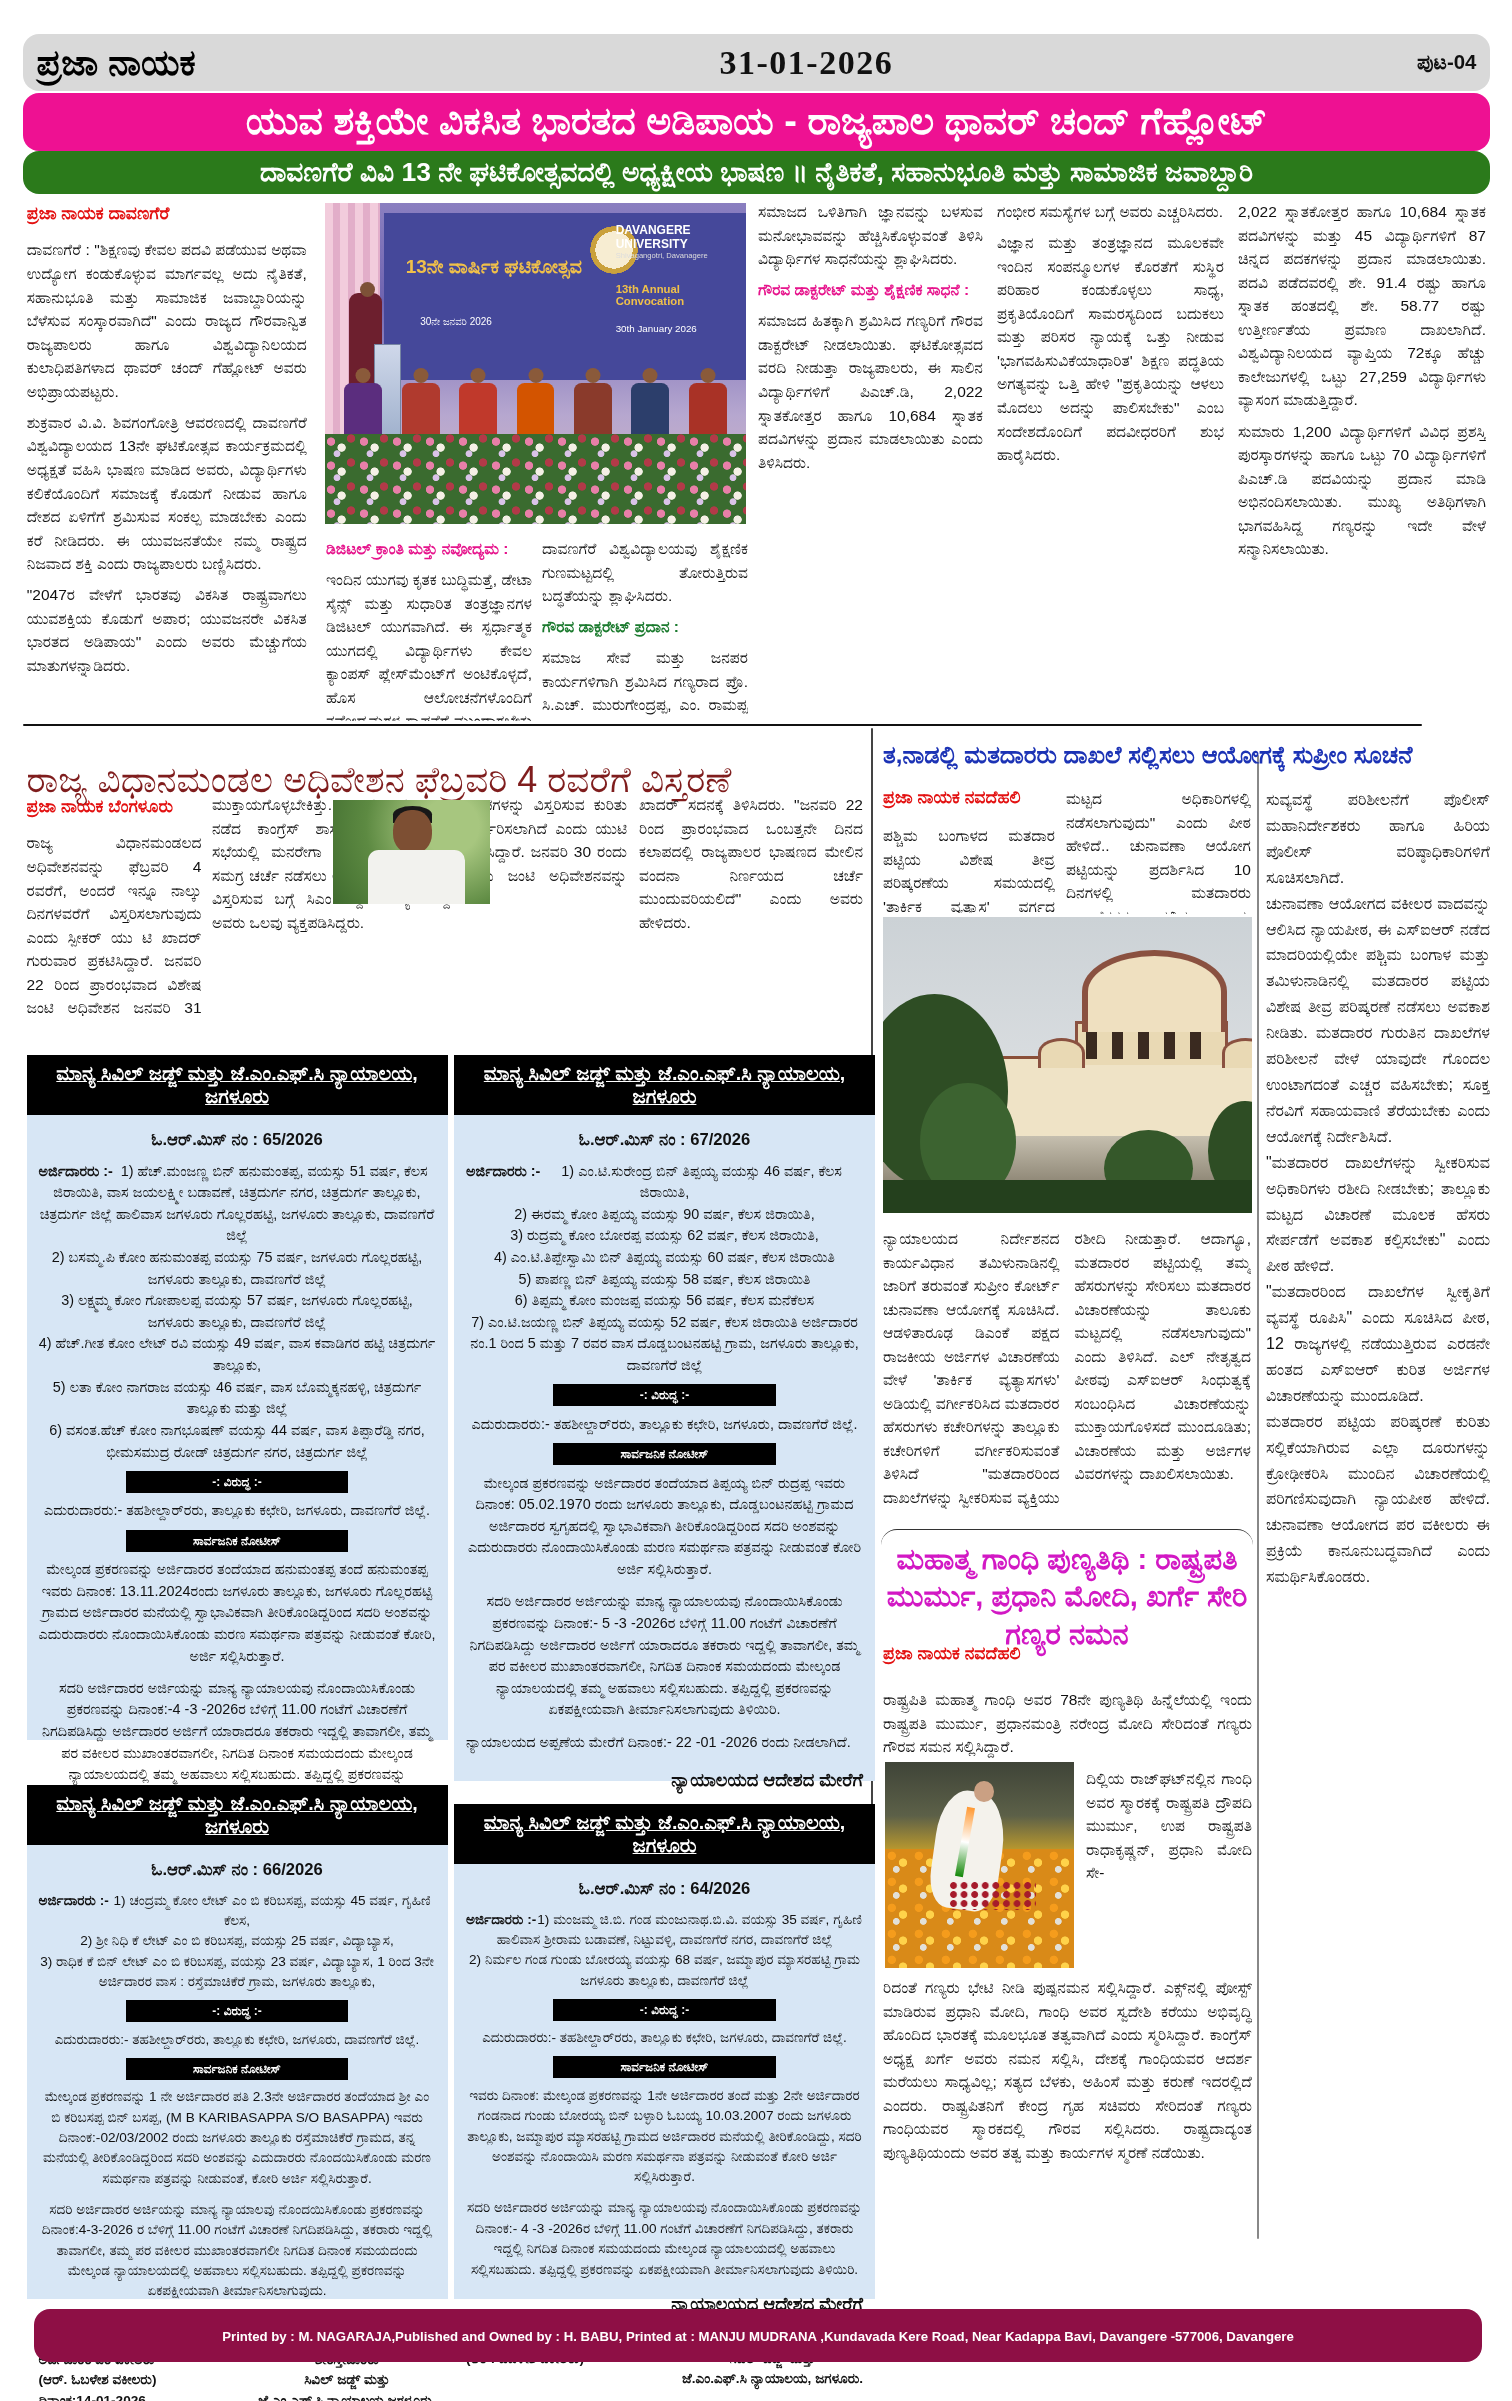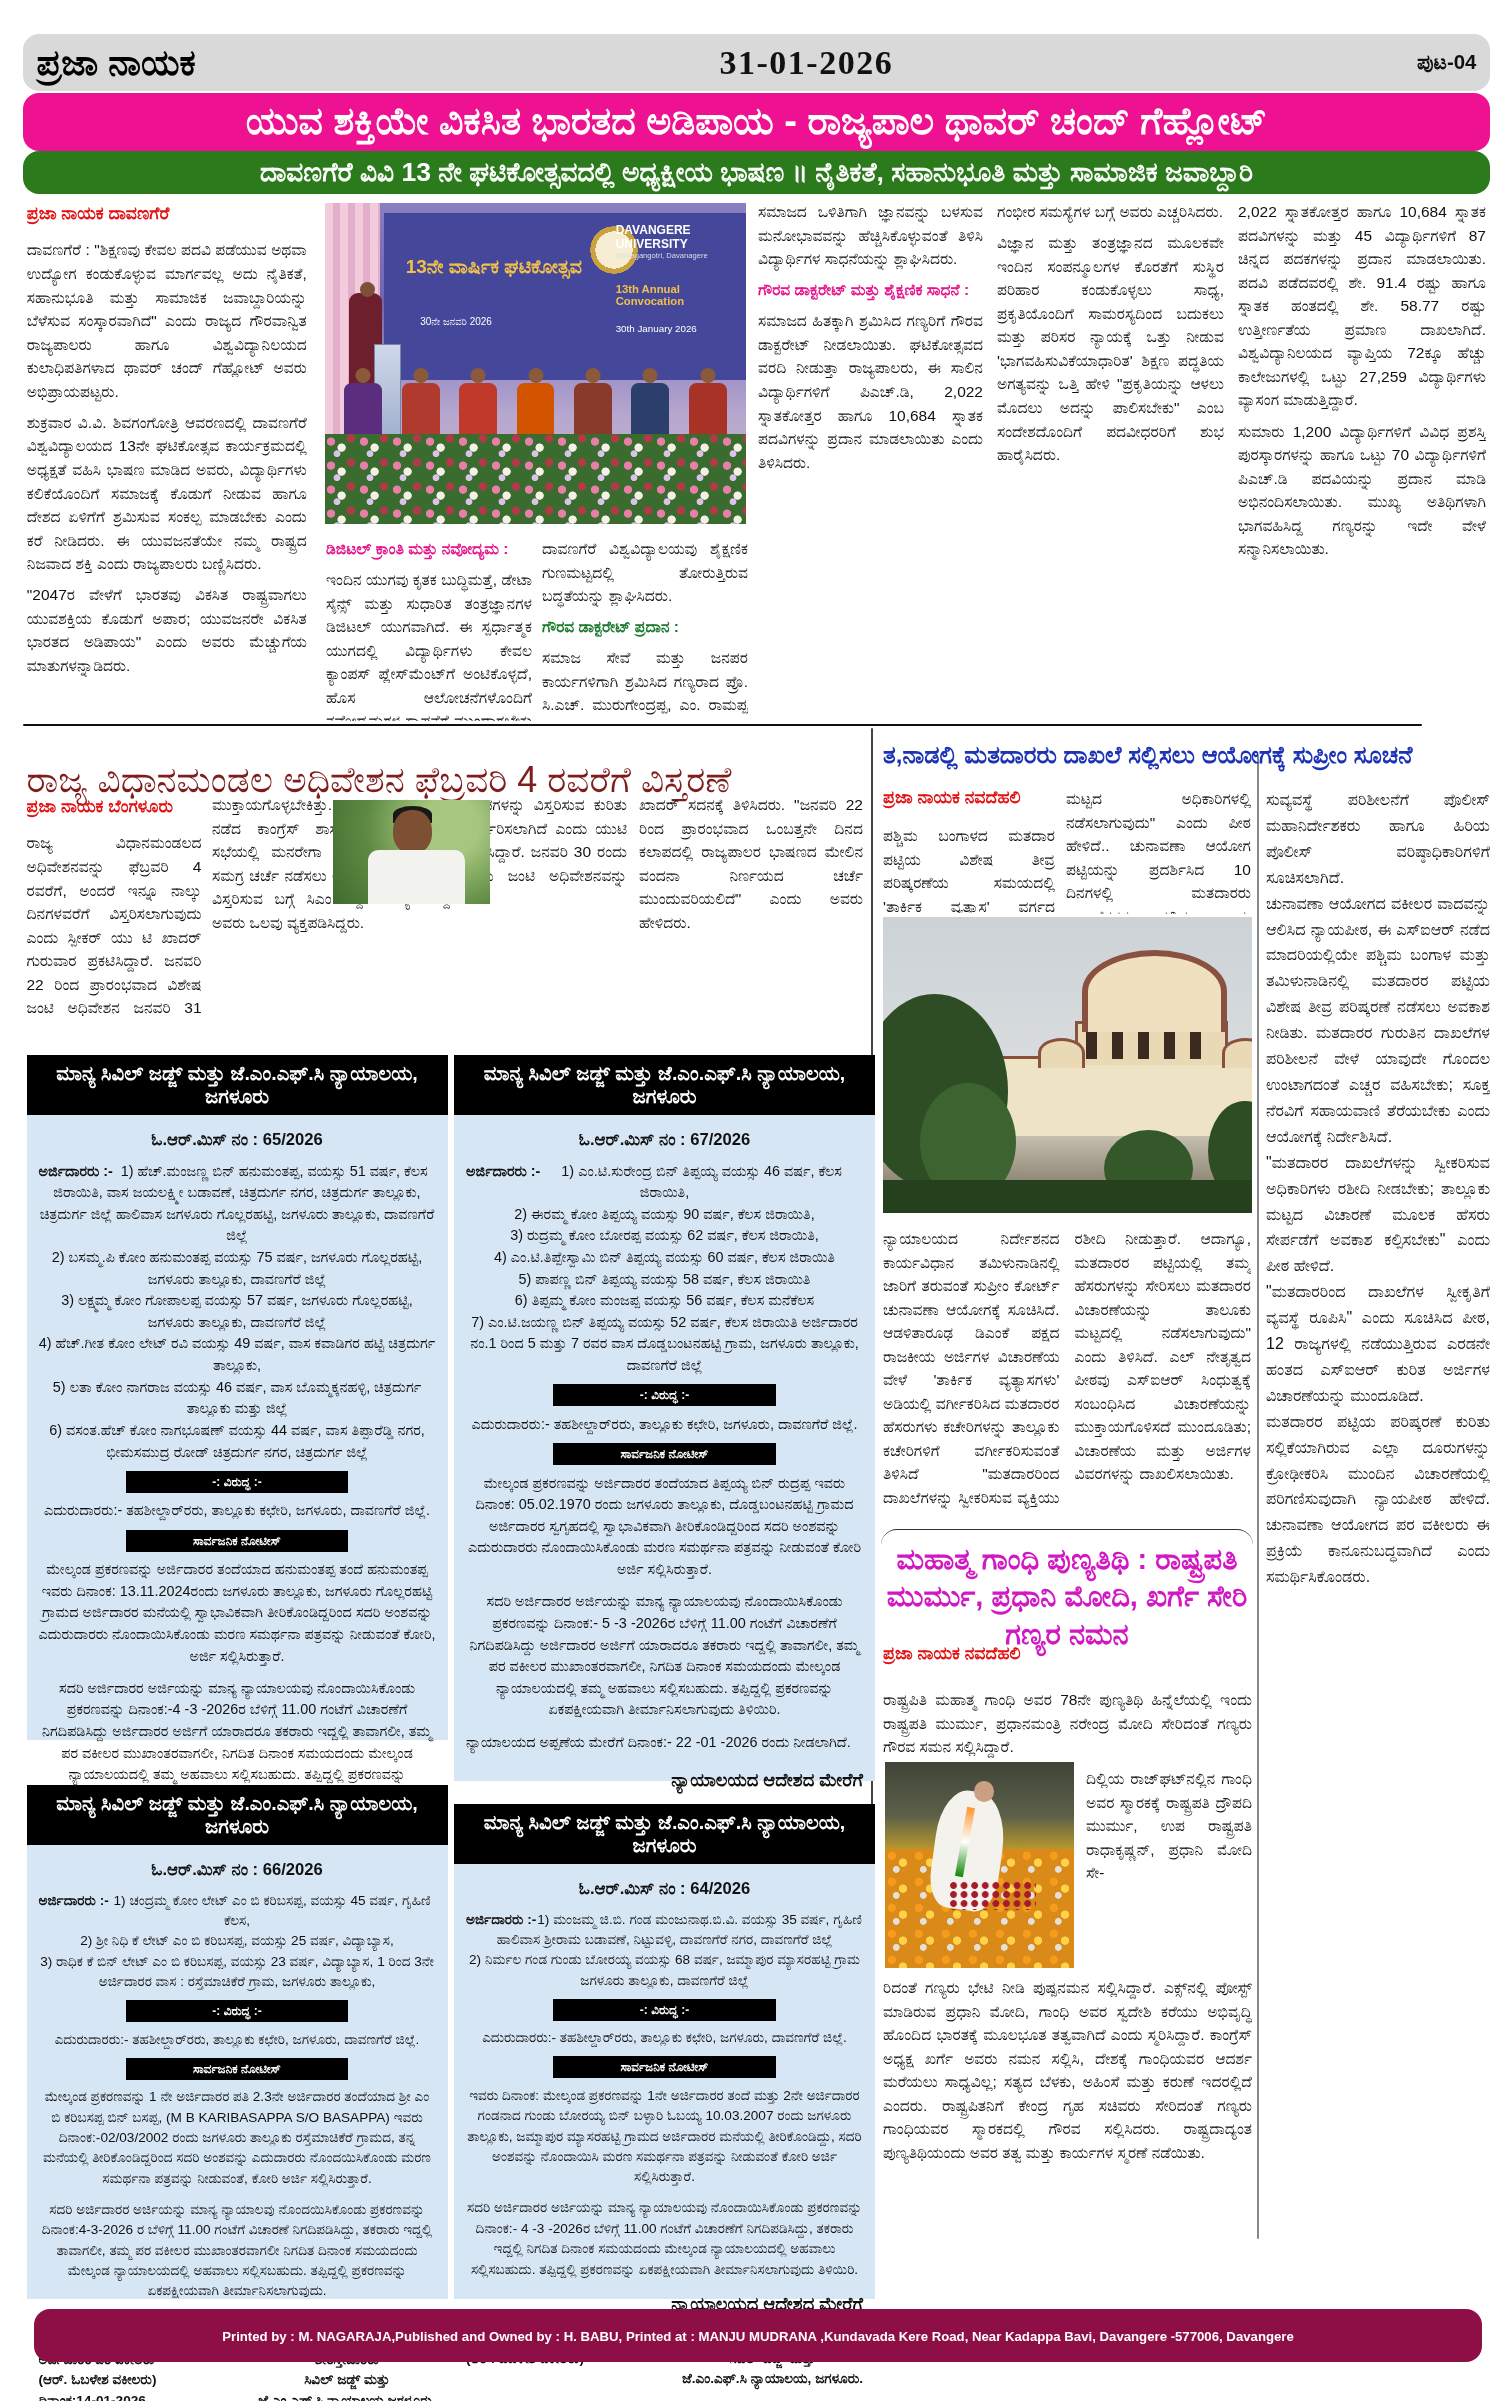--- a/index.html
+++ b/index.html
@@ -26,21 +26,21 @@
   
   .lead{left:23px;top:200px;width:1467px;height:522px;}
   .rule-h{left:23px;top:724px;width:1399px;height:2.3px;background:#111;}
   
   .leg-head{left:26.5px;top:731px;width:840px;font-size:36px;font-weight:normal;color:#7f1d1d;margin-top:28px;}
   .sc-head{left:883px;top:741px;width:622px;font-size:24px;font-weight:bold;color:#1c33b5;}
   .rule-v1{left:871px;top:728px;width:2.3px;height:1511px;background:#444;}
   .rule-v2{left:1257px;top:755px;width:1.5px;height:1484px;background:#888;}
   
   .notice{position:absolute;background:#d7e6f5;}
-  .notice .bar{background:#000;color:#fff;font-weight:bold;font-size:19.7px;text-align:center;padding:6.8px 3px;}
+  .notice .bar{background:#000;color:#fff;font-weight:bold;font-size:19.7px;text-align:center;padding:6.8px 3px;text-decoration:underline;}
   .notice .nbody{padding:9px 12px;font-size:14.4px;line-height:1.5;}
   .caseno{text-align:center;font-weight:bold;font-size:16.6px;margin:4.5px 0 7.6px;}
   .applicants{text-align:center;margin:0 0 7.6px;}
   .applicants b{float:left;}
   .pill{display:block;margin:7.6px auto;background:#000;color:#fff;font-weight:bold;
         text-align:center;width:56%;padding:2px 0;font-size:12px;}
   .resp{text-align:center;margin:3px 0 4.5px;}
   .npara{text-align:center;margin:0 0 10.6px;}
   .orderline{text-align:left;margin:0 0 13.6px;}
   .byorder{text-align:right;font-weight:bold;font-size:18px;margin:4.5px 0 10.6px;}

